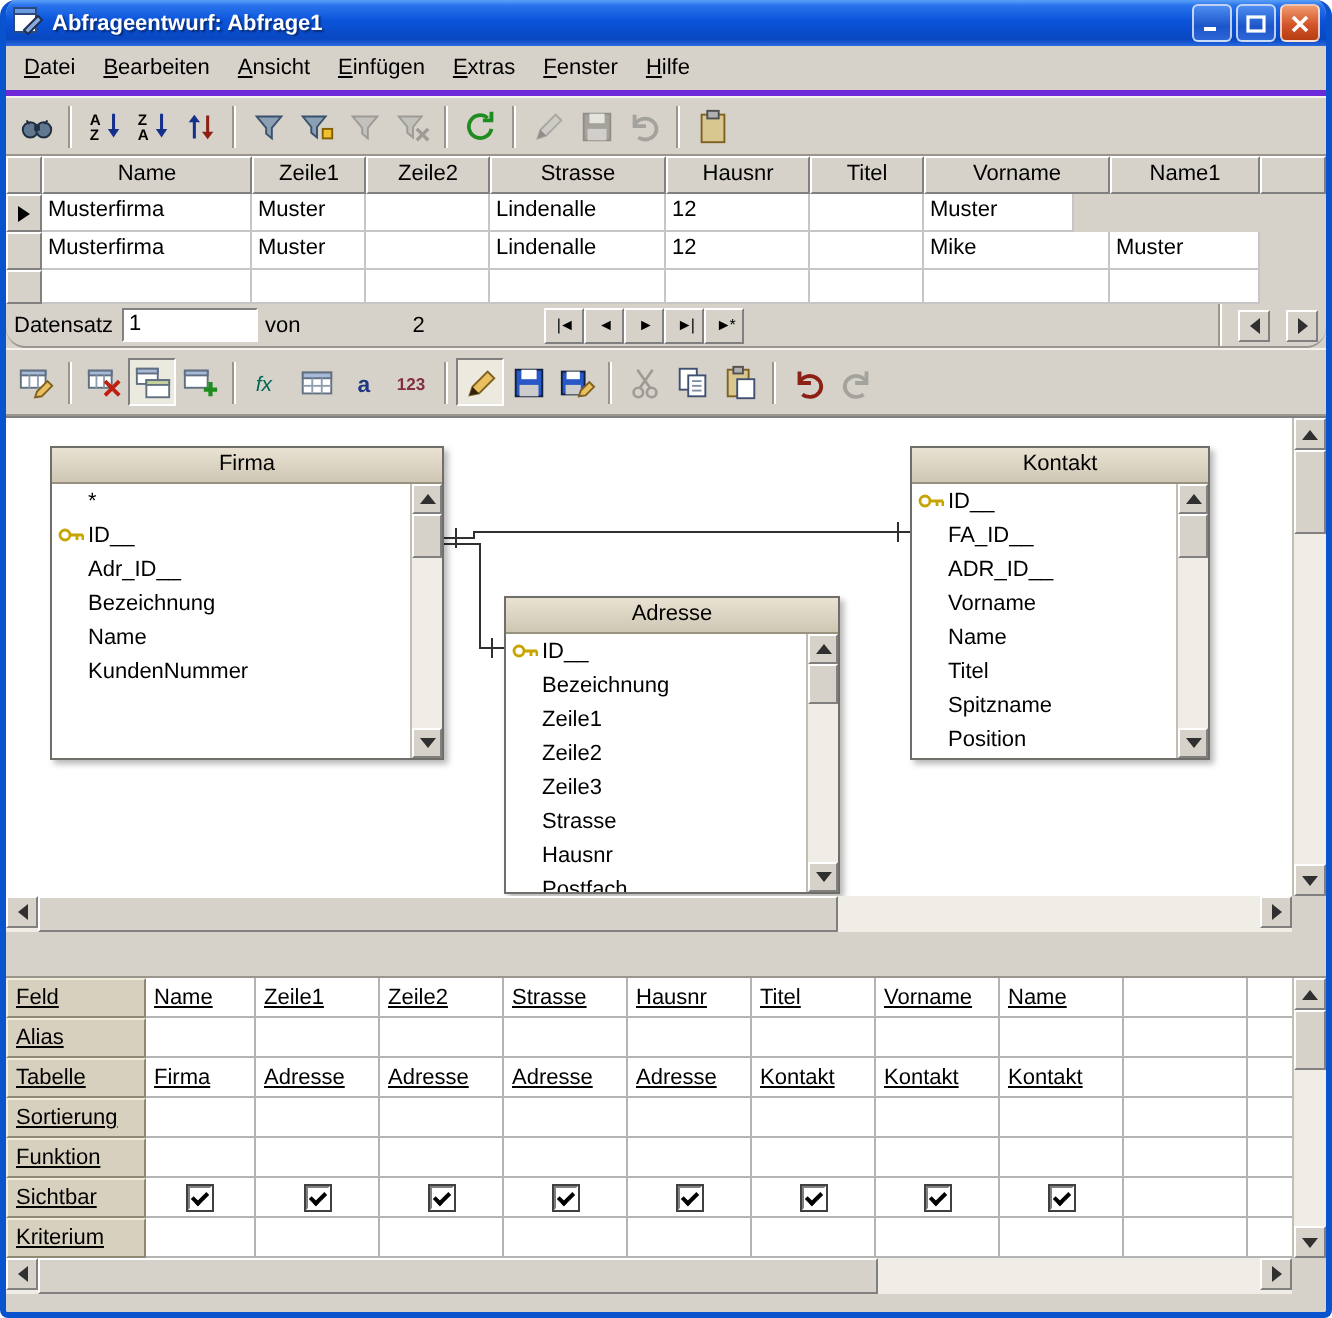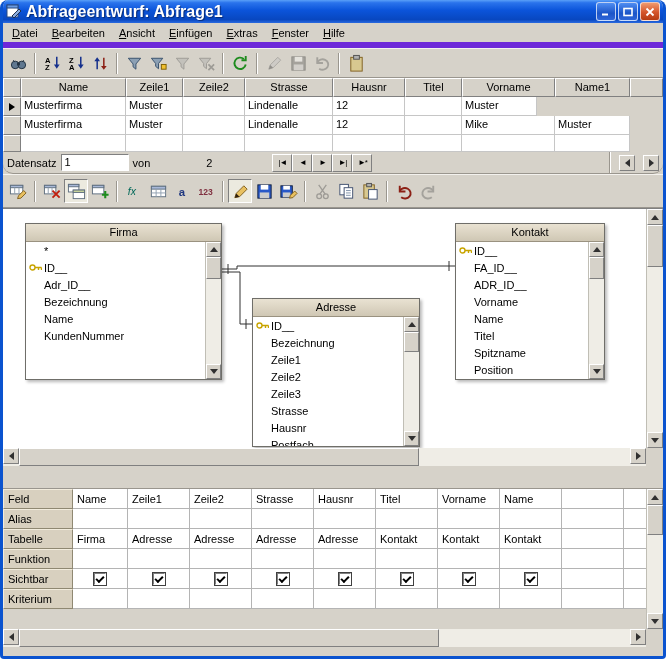--- a/index.html
+++ b/index.html
@@ -6,31 +6,31 @@
   html,body { background:#fff; }
   body { font-family:"Liberation Sans", sans-serif; font-size:11px; color:#000; }
 
   .window{ width:666px; height:659px; border:3px solid #0a53cf; border-top:0;
     border-radius:8px 8px 4px 4px; overflow:hidden; display:flex; flex-direction:column;
     background:#d6d2c9; }
 
   
   .titlebar{ height:23px; flex:0 0 23px; display:flex; align-items:center; gap:4px; padding:0 3px;
     background:linear-gradient(180deg,#5aa0f8 0%,#2a73ec 12%,#0b54da 45%,#0847c0 85%,#2a6ae0 100%); }
-  .title-text{ color:#fff; font-weight:bold; font-size:16px; text-shadow:1px 1px 1px #072a74; flex:1;
+  .title-text{ color:#fff; font-weight:bold; font-size:11px; text-shadow:1px 1px 1px #072a74; flex:1;
     white-space:nowrap; overflow:hidden; }
   .winbtns{ display:flex; gap:2px; }
   .winbtn{ width:20px; height:19px; border-radius:3px; border:1px solid rgba(255,255,255,.7);
     background:linear-gradient(180deg,#4f8df2,#1c55c8 60%,#2e66d8); display:flex; align-items:center; justify-content:center; }
   .winbtn.close{ background:linear-gradient(180deg,#ef9a6e,#d4552b 55%,#b53c12); }
   .winbtn svg{ display:block; }
 
   
   .menubar{ height:25px; flex:0 0 25px; display:flex; align-items:center; padding:0 2px;
-    background:#d6d2c9; border-bottom:6px solid #6d28d9; }
+    background:#d6d2c9; border-bottom:3px solid #6d28d9; }
   .menu-item{ display:inline-block; padding:3px 7px; cursor:default; }
   .menu-item::first-letter{ text-decoration:underline; }
 
   
   .toolbar{ display:flex; align-items:center; padding:0 3px; background:#d6d2c9;
     border-top:1px solid #f4f2ee; border-bottom:1px solid #9a968e; }
   .tb1{ height:30px; flex:0 0 30px; }
   .tb2{ height:34px; flex:0 0 34px; }
   .tbtn{ width:24px; height:24px; display:flex; align-items:center; justify-content:center;
     border:1px solid transparent; }
@@ -101,21 +101,21 @@
   .corner{ width:17px; flex:0 0 17px; background:#d6d2c9; }
   .vscroll{ position:absolute; right:0; top:0; bottom:0; width:17px; background:#efede6;
     display:flex; flex-direction:column; border-left:1px solid #c0beb5; }
   .vscroll .sbtn{ width:100%; }
   .vscroll .sthumb{ width:100%; }
 
   .qgap{ flex:1; background:#d6d2c9; }
 
   
   .qgrid-wrap{ height:141px; flex:0 0 141px; display:flex; background:#d6d2c9; border-top:1px solid #9a968e; }
-  .qgrid{ flex:1; overflow:hidden; }
+  .qgrid{ flex:1; overflow:hidden;text-decoration:underline; }
   .qrow{ display:flex; height:20px; }
   .qhead{ width:70px; flex:0 0 70px; background:#d8d0bf; border:1px solid; border-color:#f2ecdd #8f8872 #8f8872 #f2ecdd;
     padding:0 4px; line-height:18px; }
   .qcell{ background:#fff; border-right:1px solid #b4b4b4; border-bottom:1px solid #b4b4b4;
     padding:0 4px; line-height:18px; overflow:hidden; white-space:nowrap; display:flex; align-items:center; }
   .qc{ width:62px; flex:0 0 62px; }
   .qc0{ width:55px; flex:0 0 55px; }
   .qfillA{ width:62px; flex:0 0 62px; }
   .qfillB{ flex:1; border-right:0; }
   .qcheckcell{ justify-content:center; }
@@ -681,20 +681,33 @@
       <div class="qrow">
         <div class="qhead">Tabelle</div>
         <div class="qcell qc0">Firma</div>
         <div class="qcell qc">Adresse</div>
         <div class="qcell qc">Adresse</div>
         <div class="qcell qc">Adresse</div>
         <div class="qcell qc">Adresse</div>
         <div class="qcell qc">Kontakt</div>
         <div class="qcell qc">Kontakt</div>
         <div class="qcell qc">Kontakt</div>
+        <div class="qcell qfillA"></div>
+        <div class="qcell qfillB"></div>
+      </div>
+      <div class="qrow">
+        <div class="qhead">Sortierung</div>
+        <div class="qcell qc0"></div>
+        <div class="qcell qc"></div>
+        <div class="qcell qc"></div>
+        <div class="qcell qc"></div>
+        <div class="qcell qc"></div>
+        <div class="qcell qc"></div>
+        <div class="qcell qc"></div>
+        <div class="qcell qc"></div>
         <div class="qcell qfillA"></div>
         <div class="qcell qfillB"></div>
       </div>
       <div class="qrow">
         <div class="qhead">Funktion</div>
         <div class="qcell qc0"></div>
         <div class="qcell qc"></div>
         <div class="qcell qc"></div>
         <div class="qcell qc"></div>
         <div class="qcell qc"></div>

